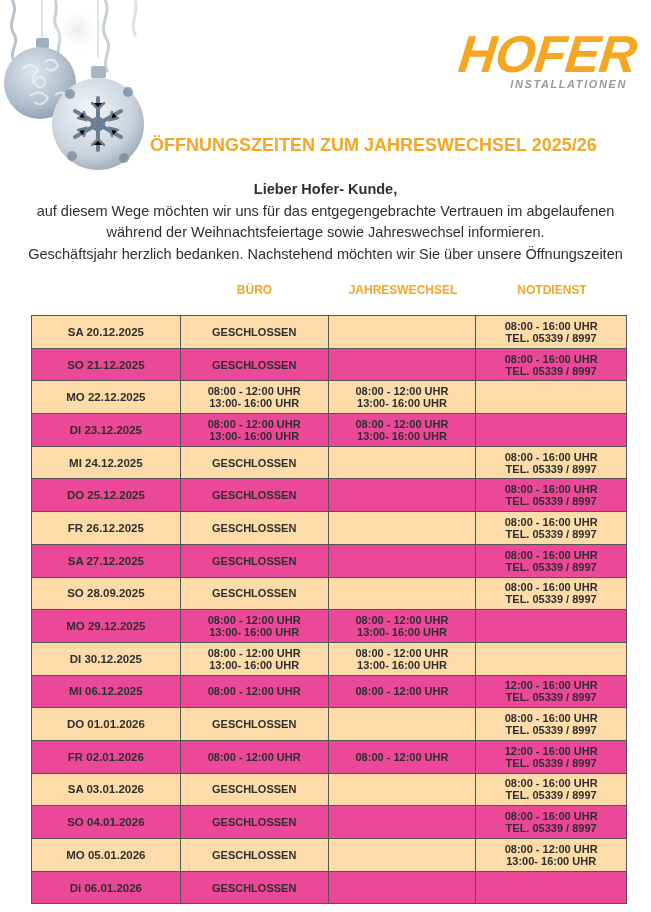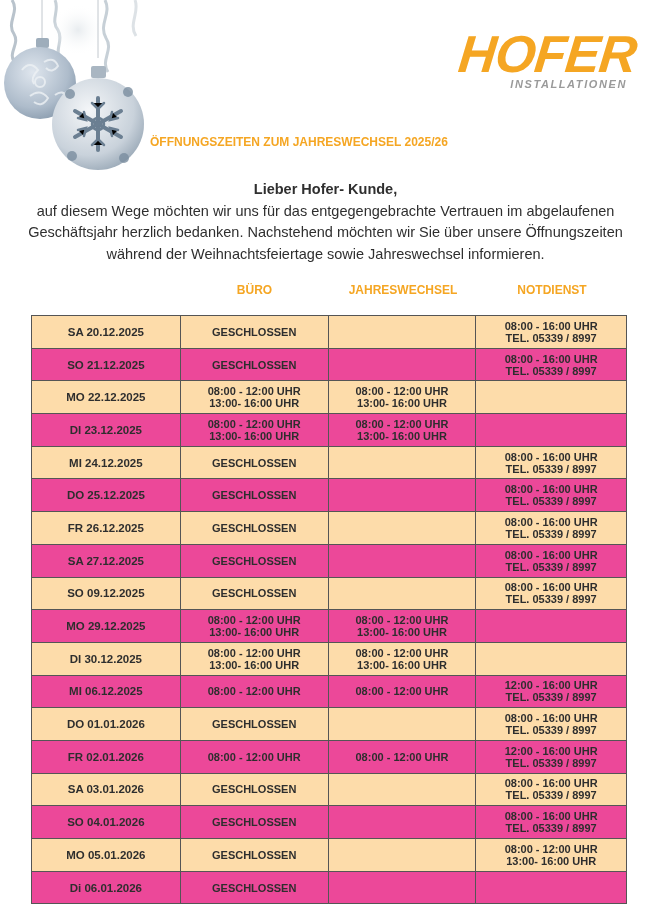--- a/index.html
+++ b/index.html
@@ -9,21 +9,21 @@
   .ornaments { position: absolute; left: 0; top: 0; width: 160px; height: 185px; }
 
   .logo { position: absolute; right: 22px; top: 30px; width: 170px; text-align: right; }
   .logo-main { font-family: "Liberation Sans", sans-serif; font-weight: bold; font-style: italic;
                font-size: 52px; line-height: 48px; color: #f5a623; letter-spacing: -1px;
                transform: skewX(-6deg); display: inline-block; }
   .logo-sub { font-family: "Liberation Sans", sans-serif; font-weight: bold; font-style: italic;
               font-size: 11px; color: #9a9a9a; letter-spacing: 1.6px; margin-top: 0px; margin-right: 2px; }
 
   .headline { position: absolute; left: 150px; top: 135px; font-family: "Liberation Sans", sans-serif;
-              font-weight: bold; font-size: 12px; color: #f5a623; letter-spacing: 0px; }
+              font-weight: bold; font-size: 18px; color: #f5a623; letter-spacing: 0px; }
 
   .intro { position: absolute; left: 0; width: 651px; top: 179px; text-align: center;
            font-family: "Liberation Sans", sans-serif; font-size: 14.5px; color: #2f2f2f; line-height: 21.5px; }
   .intro .greeting { font-weight: bold; }
 
   .colheads { position: absolute; top: 283px; left: 0; width: 651px; height: 20px;
               font-family: "Liberation Sans", sans-serif; font-weight: bold; font-size: 12px; color: #f5a623; }
   .colheads span { position: absolute; top: 0; text-align: center; }
   .ch-buero { left: 180px; width: 149px; }
   .ch-service { left: 329px; width: 148px; }
@@ -109,22 +109,22 @@
 <div class="logo">
   <div class="logo-main">HOFER</div>
   <div class="logo-sub">INSTALLATIONEN</div>
 </div>
 
 <div class="headline">ÖFFNUNGSZEITEN ZUM JAHRESWECHSEL 2025/26</div>
 
 <div class="intro">
   <div class="greeting">Lieber Hofer- Kunde,</div>
   <div>auf diesem Wege möchten wir uns für das entgegengebrachte Vertrauen im abgelaufenen</div>
+  <div>während der Weihnachtsfeiertage sowie Jahreswechsel informieren.</div>
   <div>Geschäftsjahr herzlich bedanken. Nachstehend möchten wir Sie über unsere Öffnungszeiten</div>
-  <div>während der Weihnachtsfeiertage sowie Jahreswechsel informieren.</div>
 </div>
 
 <div class="colheads">
   <span class="ch-buero">BÜRO</span>
   <span class="ch-service">JAHRESWECHSEL</span>
   <span class="ch-not">NOTDIENST</span>
 </div>
 
 <table class="schedule">
   <tbody id="schedule-body">
@@ -212,21 +212,21 @@
         <td class="c-buero">
           <span class="ln">GESCHLOSSEN</span>
         </td>
         <td class="c-service"></td>
         <td class="c-not">
           <span class="ln">08:00 - 16:00 UHR</span>
           <span class="ln">TEL. 05339 / 8997</span>
         </td>
       </tr>
       <tr class="shaded">
-        <td class="c-date">SO 09.12.2025</td>
+        <td class="c-date">SO 28.09.2025</td>
         <td class="c-buero">
           <span class="ln">GESCHLOSSEN</span>
         </td>
         <td class="c-service"></td>
         <td class="c-not">
           <span class="ln">08:00 - 16:00 UHR</span>
           <span class="ln">TEL. 05339 / 8997</span>
         </td>
       </tr>
       <tr class="plain">

